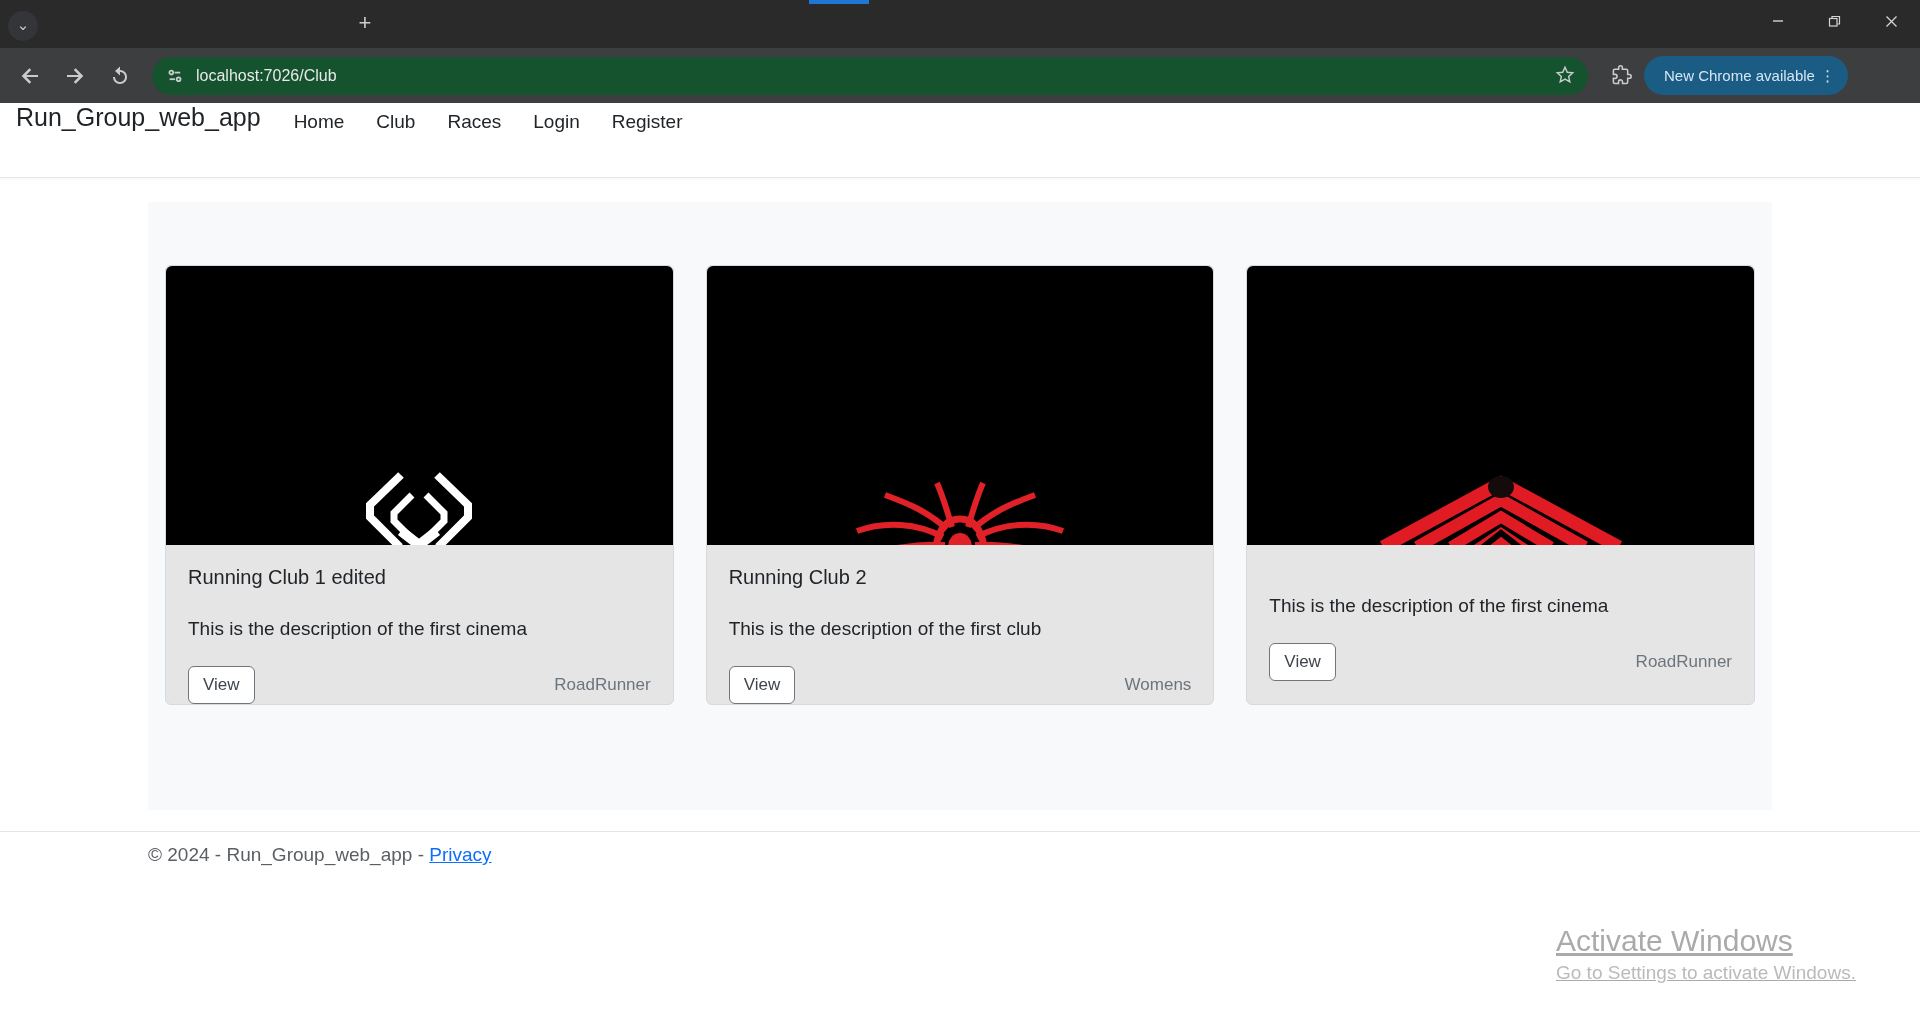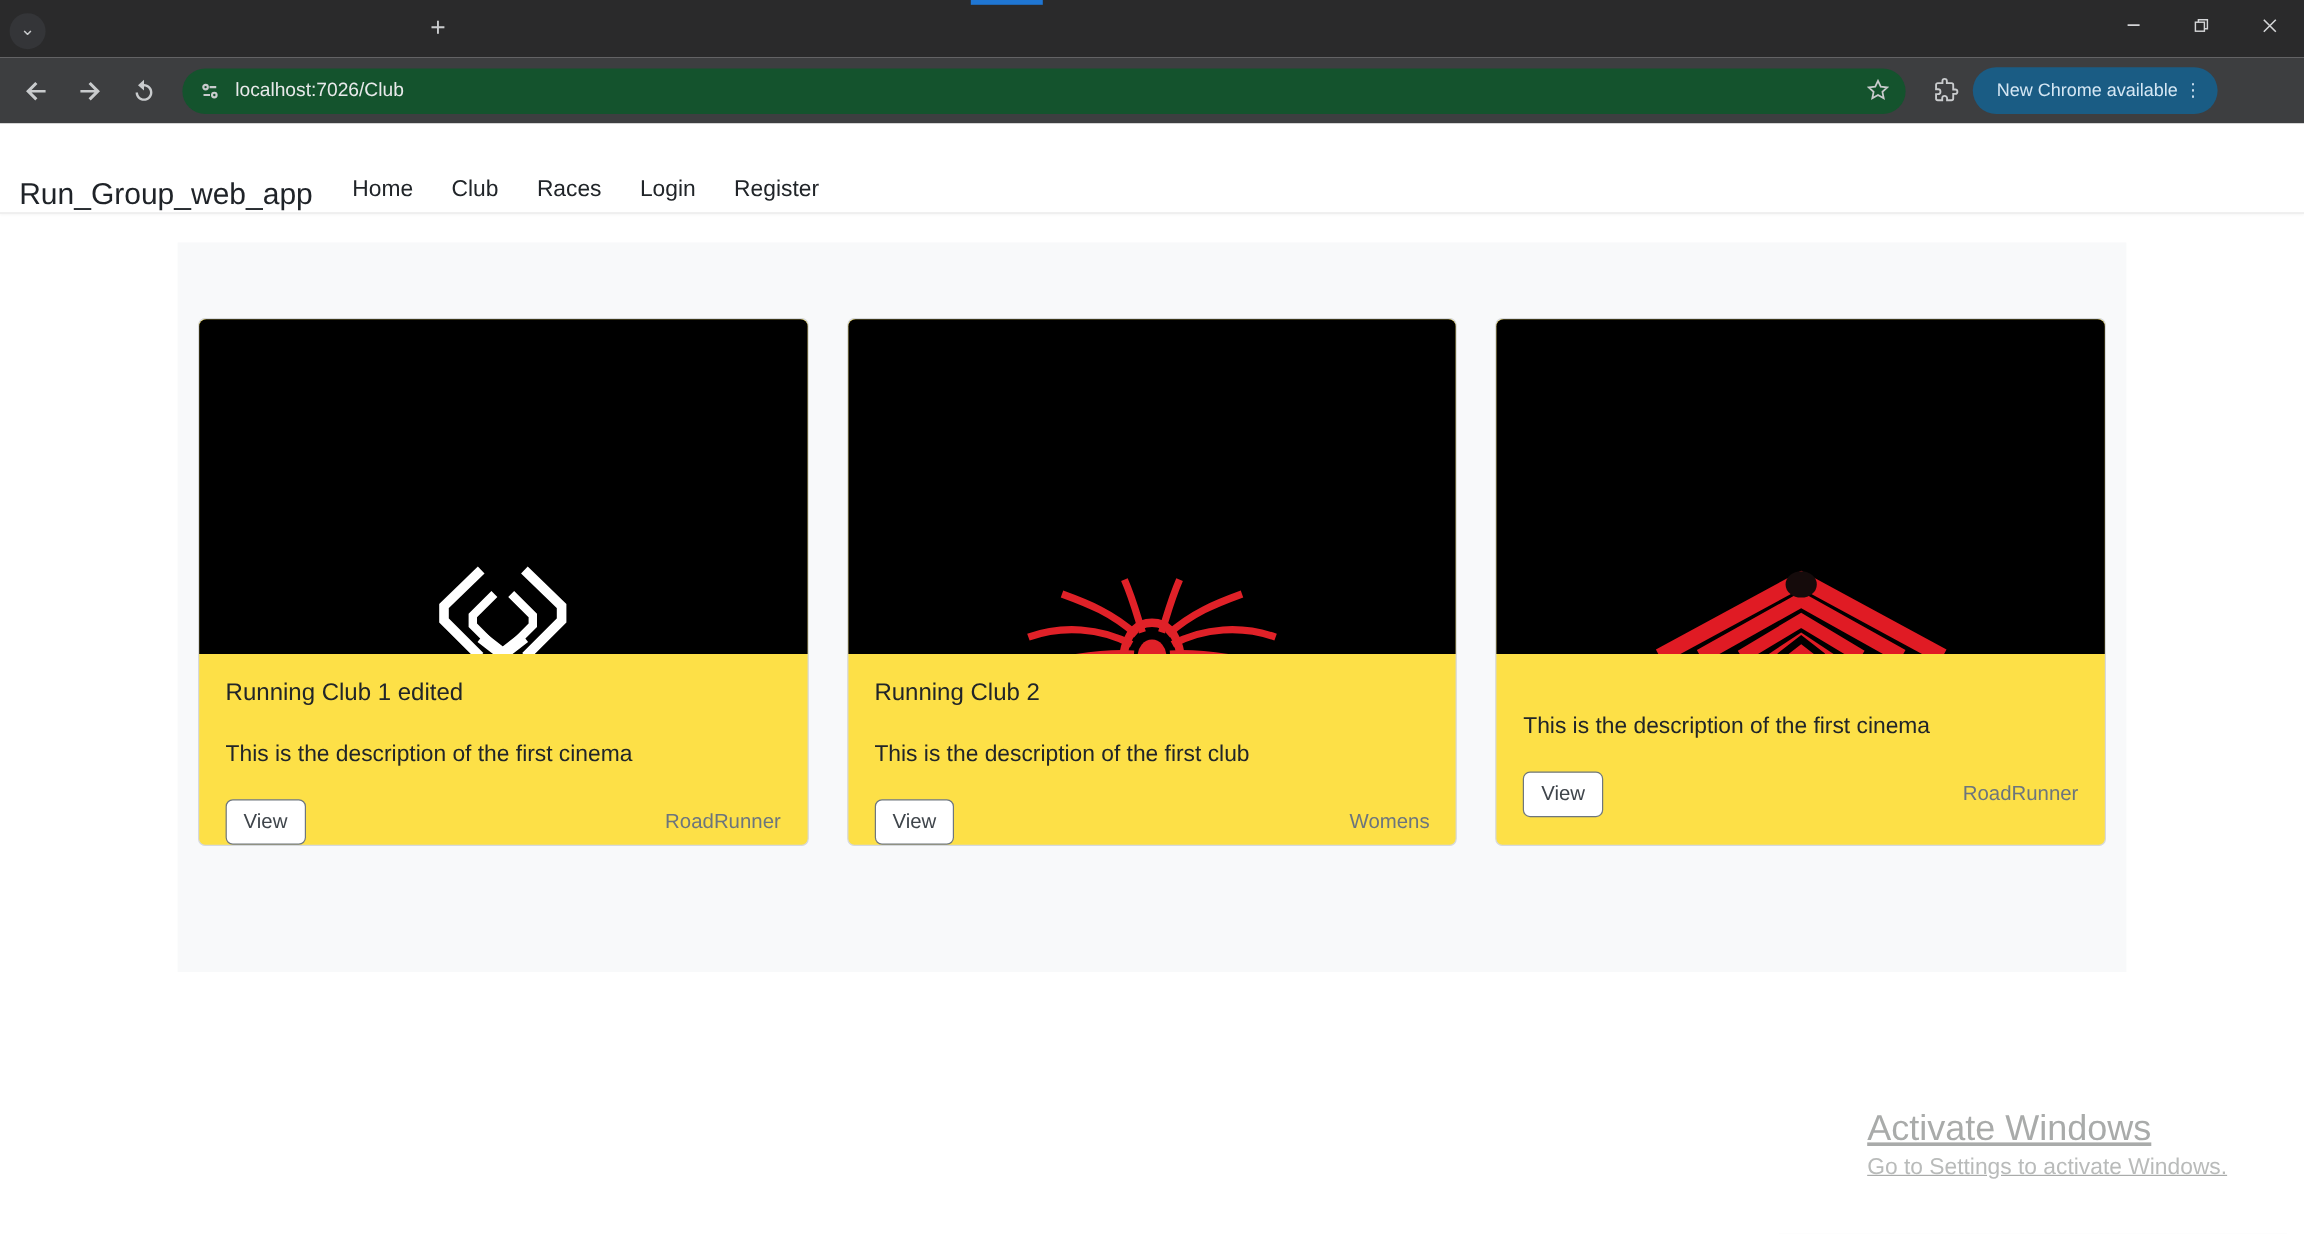--- a/index.html
+++ b/index.html
@@ -38,28 +38,28 @@
   .avatar { position:absolute; left:1666px; top:11px; width:33px; height:33px; border-radius:50%;
       color:#fff; font-size:15px; font-weight:bold; text-align:center; line-height:33px; }
   .update-chip { position:absolute; left:1644px; top:8px; width:204px; height:39px; border-radius:20px;
       color:#d5e7f4; }
   .update-chip .chip-label { position:absolute; left:20px; top:0; height:39px; line-height:39px; font-size:15px; }
   .update-chip .kebab { position:absolute; right:13px; top:0; height:39px; line-height:39px; font-size:15px; letter-spacing:0; color:#cfe2f3; }
 
   
   .webpage { position:absolute; top:103px; left:0; width:1920px; height:925px; background:#fff; }
   .site-nav { height:75px; background:#fff; border-bottom:1px solid #e7e7e7;
-      box-shadow:0 1px 2px rgba(0,0,0,.04); display:flex; align-items:flex-end; padding:0 16px; }
+      box-shadow:0 1px 2px rgba(0,0,0,.04); display:flex; align-items:flex-start; padding:0 16px; }
   .brand { font-size:25px; color:#1f2328; margin-right:17px; white-space:nowrap; }
   .nav-links { display:flex; }
   .nav-link { font-size:19px; color:#212529; padding:8px 16px; white-space:nowrap; }
 
   .club-section { width:1624px; height:608px; margin:24px auto 0 auto; background:#f8f9fa; padding:63px 17px 0 17px; }
   .cards-row { display:flex; gap:32px; }
-  .club-card { width:509px; background:#fde047; border:1px solid #d6d9dd; border-radius:6px; }
+  .club-card { width:509px; background:#e5e5e5; border:1px solid #d6d9dd; border-radius:6px; }
   .card-img { position:relative; height:279px; background:#000; border-radius:6px 6px 0 0; overflow:hidden; }
   .card-img svg { position:absolute; left:50%; transform:translateX(-50%); }
   .card-body { padding:21px 22px 0 22px; }
   .card-title { font-size:20px; color:#212529; font-weight:500; }
   .card-desc { font-size:19px; color:#212529; margin-top:29px; }
   .card-actions { display:flex; justify-content:space-between; align-items:center; margin-top:26px; }
   .view-btn { font-size:17px; color:#3f454b; background:#fff; border:1px solid #6e767d;
       border-radius:6px; padding:8px 14px; font-family:"Liberation Sans", sans-serif; }
   .card-badge { font-size:17px; color:#6c757d; }
 
@@ -223,20 +223,26 @@
             <div class="card-actions">
               <button class="view-btn">View</button>
               <span class="card-badge">RoadRunner</span>
             </div>
           </div>
         </div>
 
       </div>
     </div>
 
+    <footer class="site-footer">
+      <div class="footer-inner">
+        <span>© 2024 - Run_Group_web_app -</span>
+        <a class="privacy-link">Privacy</a>
+      </div>
+    </footer>
   </div>
 
   <div class="watermark">
     <div class="wm-title">Activate Windows</div>
     <div class="wm-sub">Go to Settings to activate Windows.</div>
   </div>
 
 </div>
 
 </body></html>

